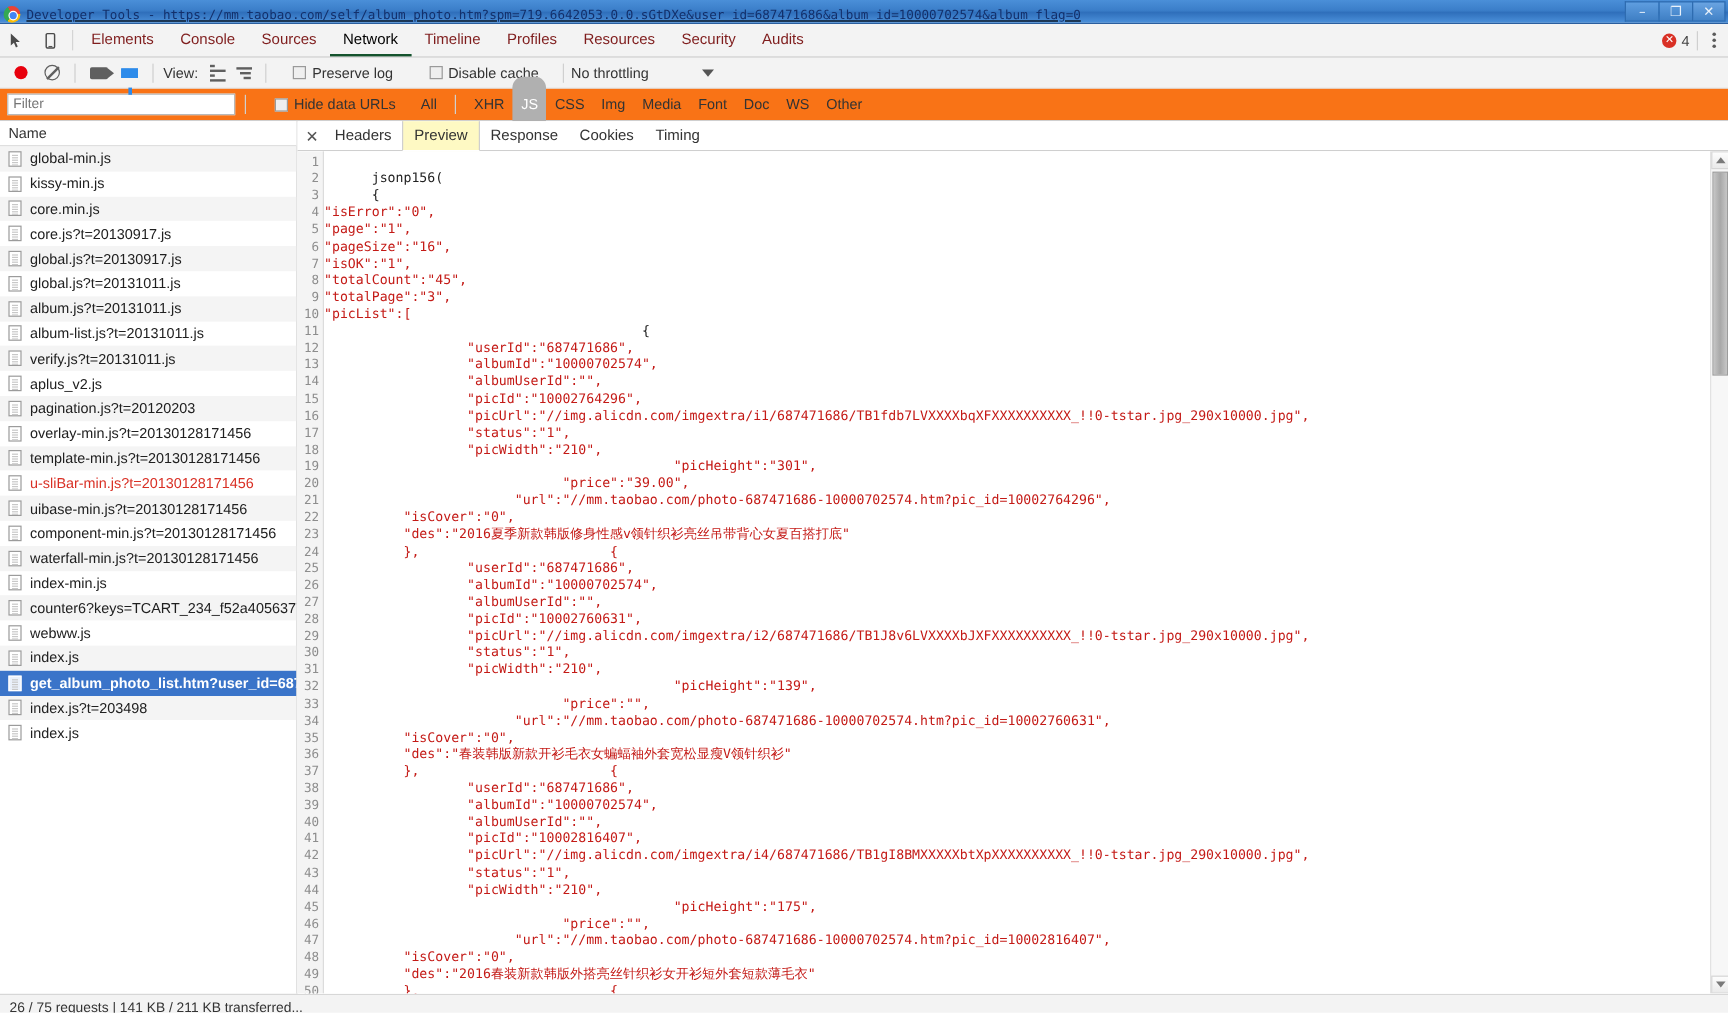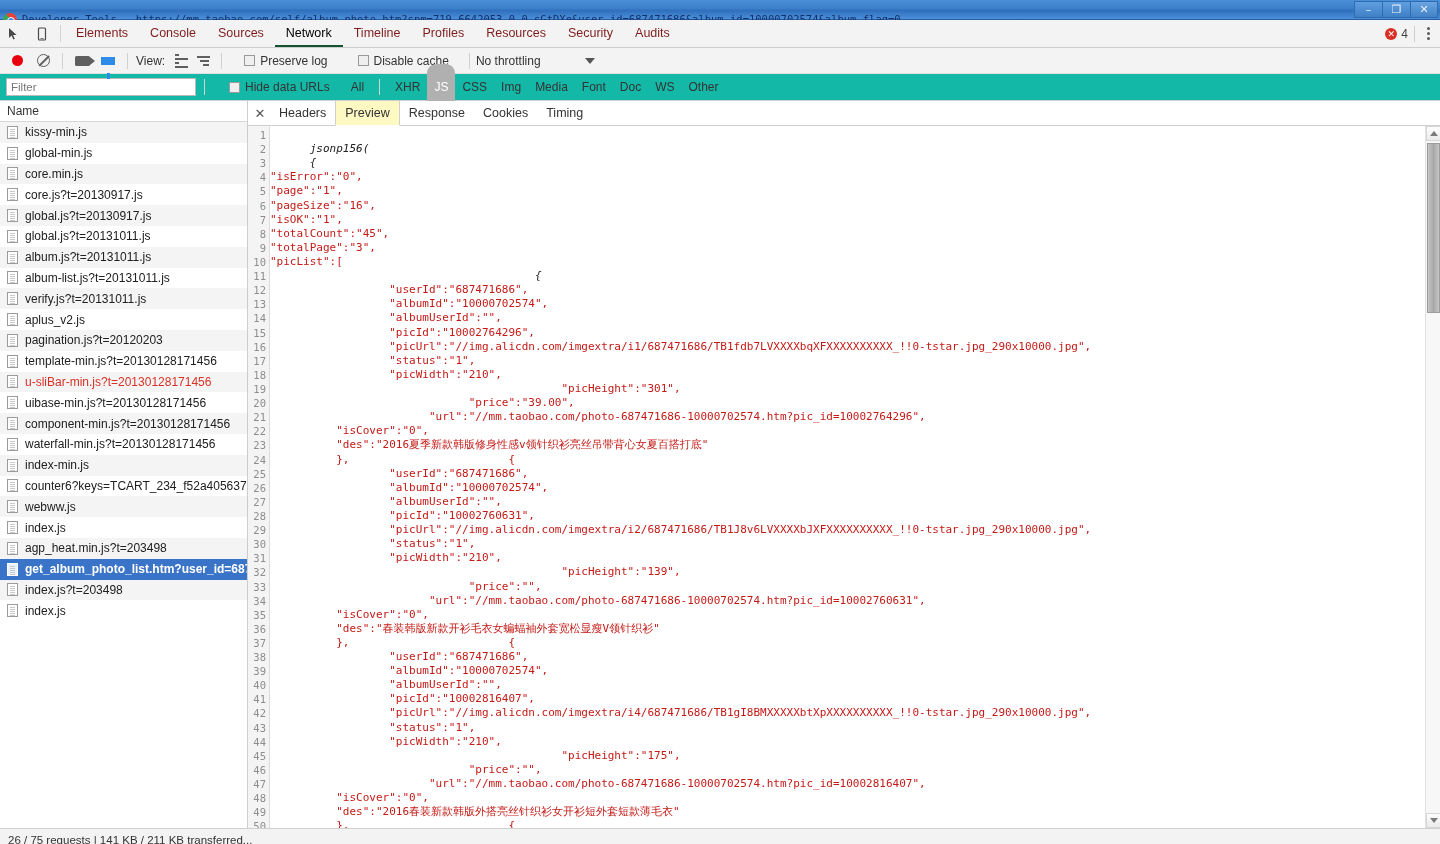--- a/index.html
+++ b/index.html
@@ -10,23 +10,24 @@
     font-family: "Liberation Sans", sans-serif;
     background: #ffffff;
   }
 
   
   #titlebar {
     height: 20px;
     background: linear-gradient(to bottom, #4a8fd8 0%, #3b7ec9 45%, #2f6fbb 55%, #4b90da 100%);
     border-bottom: 1px solid #2a5e9e;
     display: flex;
-    align-items: flex-start;
+    align-items: flex-end;
     padding: 13px 0 0 3px;
     position: relative;
+    text-decoration: underline;
   }
   #chrome-logo {
     width: 14px; height: 14px; border-radius: 50%;
     background: conic-gradient(from -30deg, #ea4335 0deg 120deg, #fbbc05 120deg 240deg, #34a853 240deg 360deg);
     position: relative; flex: 0 0 auto; margin-right: 5px;
   }
   #chrome-logo::after {
     content: ""; position: absolute; left: 50%; top: 50%;
     width: 6px; height: 6px; margin: -3px 0 0 -3px;
     border-radius: 50%; background: #4285f4; border: 1px solid #fff;
@@ -119,21 +120,21 @@
     border: 1px solid #9a9a9a; background: #efefef;
     display: inline-block; margin-right: 5px; vertical-align: -1px;
   }
   .cklabel { display:flex; align-items:center; margin-right:14px; white-space:nowrap;padding-left:16px; }
   #throttle { display:flex; align-items:center; gap:44px; white-space:nowrap;}
   .caret { width:0;height:0;border-left:5px solid transparent;border-right:5px solid transparent;border-top:6px solid #555;}
 
   
   #filterrow {
     height: 27px;
-    background: #14b8a6;
+    background: #f97316;
     border-bottom: 1px solid #cfcfcf;
     display:flex; align-items:center; padding: 0 6px;
     font-size: 12px; color: #333;
   }
   #filter-input {
     width: 190px; height: 18px;
     border: 1px solid #b9b9b9; background:#fff;
     font-size: 11.5px; color:#888; padding: 0 4px;
     font-family: "Liberation Sans", sans-serif;
     outline: none;
@@ -239,21 +240,21 @@
     padding-top: 2px;
     font-family: "DejaVu Sans Mono", monospace;
     font-size: 11px;
     line-height: 14.12px;
     white-space: pre;
     overflow: hidden;
     color: #c41a16;
     min-width: 0;
   }
   #code .ln { height: 14.12px; }
-  #code .blk { color: #222; font-style: italic; }
+  #code .blk { color: #222; }
 
   
   #vscroll {
     width: 15px;
     flex: 0 0 auto;
     background: #f7f7f7;
     border-left: 1px solid #e2e2e2;
     position: relative;
   }
   .sbtn {
@@ -395,28 +396,28 @@
   <div class="ftype">Other</div>
 </div>
 
 <div id="body">
 
   <div id="sidebar">
     <div id="sb-head">Name</div>
     <div id="sb-list">
         <div class="frow">
           <span class="fico"></span>
+          <span>global-min.js</span>
+        </div>
+        <div class="frow">
+          <span class="fico"></span>
           <span>kissy-min.js</span>
         </div>
         <div class="frow">
           <span class="fico"></span>
-          <span>global-min.js</span>
-        </div>
-        <div class="frow">
-          <span class="fico"></span>
           <span>core.min.js</span>
         </div>
         <div class="frow">
           <span class="fico"></span>
           <span>core.js?t=20130917.js</span>
         </div>
         <div class="frow">
           <span class="fico"></span>
           <span>global.js?t=20130917.js</span>
         </div>
@@ -439,20 +440,24 @@
         <div class="frow">
           <span class="fico"></span>
           <span>aplus_v2.js</span>
         </div>
         <div class="frow">
           <span class="fico"></span>
           <span>pagination.js?t=20120203</span>
         </div>
         <div class="frow">
           <span class="fico"></span>
+          <span>overlay-min.js?t=20130128171456</span>
+        </div>
+        <div class="frow">
+          <span class="fico"></span>
           <span>template-min.js?t=20130128171456</span>
         </div>
         <div class="frow red">
           <span class="fico"></span>
           <span>u-sliBar-min.js?t=20130128171456</span>
         </div>
         <div class="frow">
           <span class="fico"></span>
           <span>uibase-min.js?t=20130128171456</span>
         </div>
@@ -472,24 +477,20 @@
           <span class="fico"></span>
           <span>counter6?keys=TCART_234_f52a4056377...</span>
         </div>
         <div class="frow">
           <span class="fico"></span>
           <span>webww.js</span>
         </div>
         <div class="frow">
           <span class="fico"></span>
           <span>index.js</span>
-        </div>
-        <div class="frow">
-          <span class="fico"></span>
-          <span>agp_heat.min.js?t=203498</span>
         </div>
         <div class="frow sel">
           <span class="fico"></span>
           <span>get_album_photo_list.htm?user_id=6874...</span>
         </div>
         <div class="frow">
           <span class="fico"></span>
           <span>index.js?t=203498</span>
         </div>
         <div class="frow">

